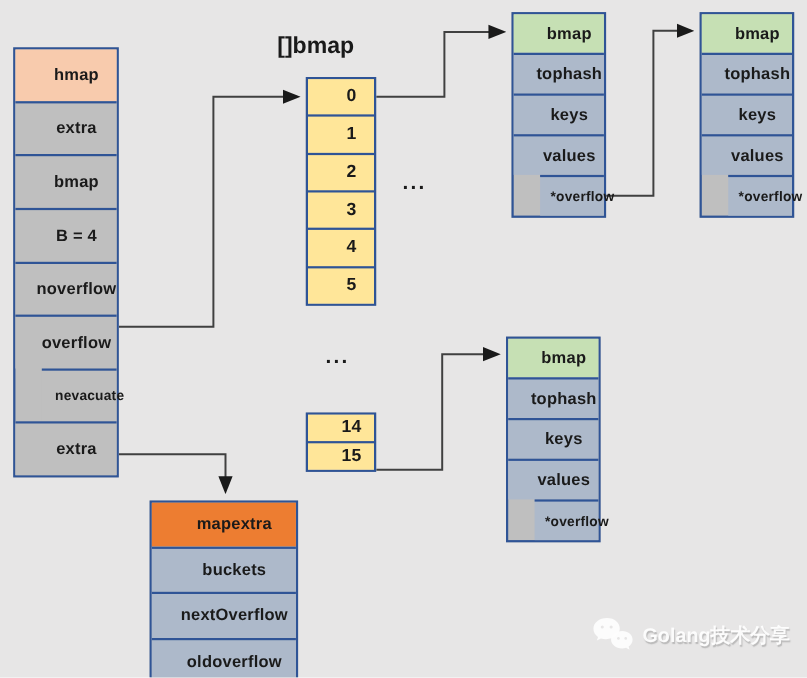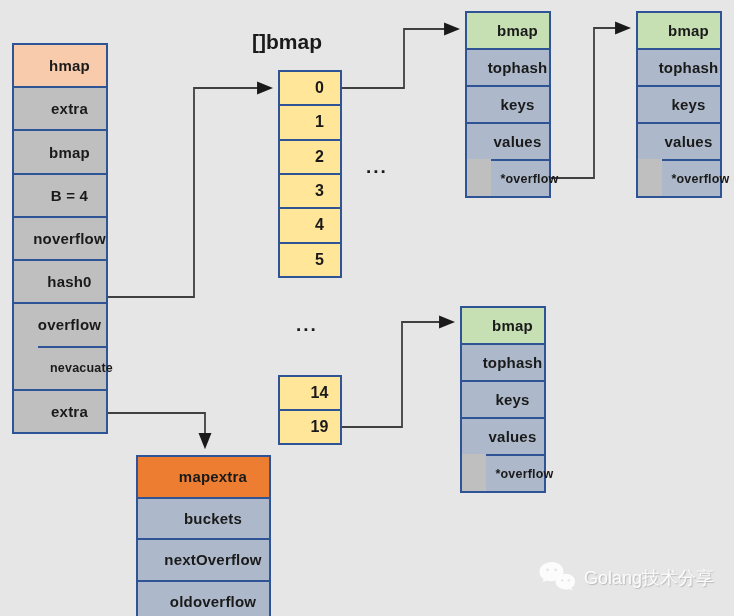--- a/index.html
+++ b/index.html
@@ -49,21 +49,21 @@
     position:absolute; left:0; top:0;
     width:734px; height:616px;
     pointer-events:none;
   }
   .watermark {
     position:absolute;
     left:538px; top:560px;
     display:flex; align-items:center; gap:8px;
     color:rgba(255,255,255,0.92);
     text-shadow:1px 1px 1px rgba(130,130,130,0.45);
-    font-size:18px; font-weight:normal;
+    font-size:18px; font-weight:bold;
   }
   .wm-icon { width:38px; height:36px; opacity:0.92; }
 </style>
 </head>
 <body>
 
 <div class="canvas">
 
   <svg class="arrows" viewBox="0 0 734 616">
     <defs>
@@ -77,21 +77,20 @@
     <polyline points="108,413 205,413 205,446" fill="none" stroke="var(--line,#404040)" stroke-width="1.8" marker-end="url(#ah)"></polyline>
     <polyline points="342,427 402,427 402,322 452,322" fill="none" stroke="var(--line,#404040)" stroke-width="1.8" marker-end="url(#ah)"></polyline>
   </svg>
 
   <div class="struct" style="left:12px; top:43px; width:96px; height:391px;">
     <div class="cell hdr-peach">hmap</div>
     <div class="cell">extra</div>
     <div class="cell">bmap</div>
     <div class="cell">B = 4</div>
     <div class="cell">noverflow</div>
-    <div class="cell">hash0</div>
     <div class="cell">overflow</div>
     <div class="cell small">nevacuate</div>
     <div class="cell">extra</div>
   </div>
 
   <div class="diagram-title">[]bmap</div>
 
   <div class="struct" style="left:278px; top:70px; width:64px; height:208px;">
     <div class="cell yellow">0</div>
     <div class="cell yellow">1</div>
@@ -114,23 +113,23 @@
   <div class="struct" style="left:636px; top:11px; width:86px; height:187px;">
     <div class="cell hdr-green">bmap</div>
     <div class="cell bluegray">tophash</div>
     <div class="cell bluegray">keys</div>
     <div class="cell bluegray">values</div>
     <div class="cell bluegray small">*overflow</div>
   </div>
 
   <div class="ellipsis" style="left:296px; top:314px;">...</div>
 
-  <div class="struct" style="left:278px; top:375px; width:64px; height:70px;">
+  <div class="struct" style="left:278px; top:375px; width:64px; height:54px;">
     <div class="cell yellow">14</div>
-    <div class="cell yellow">19</div>
+    <div class="cell yellow">15</div>
   </div>
 
   <div class="struct" style="left:460px; top:306px; width:86px; height:187px;">
     <div class="cell hdr-green">bmap</div>
     <div class="cell bluegray">tophash</div>
     <div class="cell bluegray">keys</div>
     <div class="cell bluegray">values</div>
     <div class="cell bluegray small">*overflow</div>
   </div>
 

